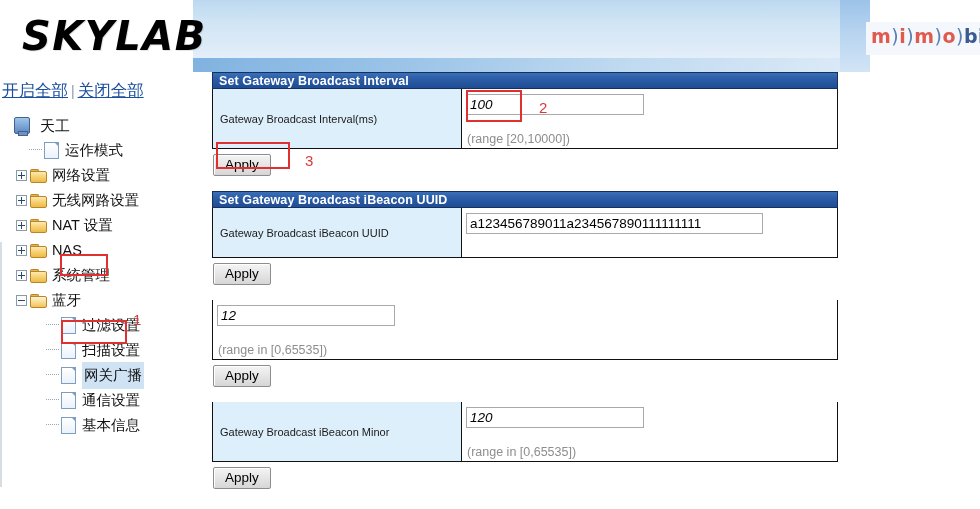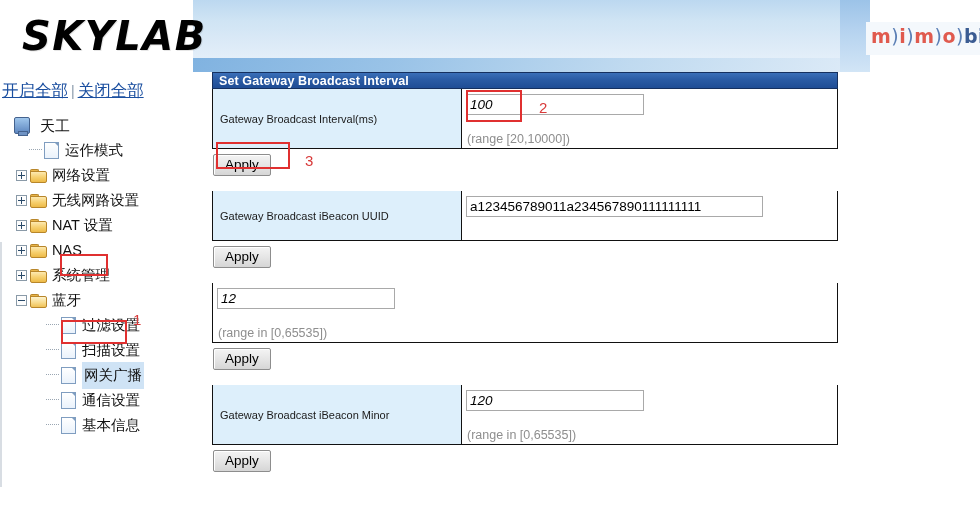--- a/index.html
+++ b/index.html
@@ -419,20 +419,21 @@
       </div>
     </div>
     <div class="apply-row">
       <button class="btn-apply">Apply</button>
     </div>
   </div>
 
   <div class="gap"></div>
 
   <div class="panel">
+    <div class="panel-head">Set Gateway Broadcast iBeacon UUID</div>
     <div class="panel-body">
       <div class="cell-label">Gateway Broadcast iBeacon UUID</div>
       <div class="cell-field">
         <input class="inp-wide" type="text" value="a123456789011a234567890111111111" style="">
       </div>
     </div>
     <div class="apply-row">
       <button class="btn-apply">Apply</button>
     </div>
   </div>

